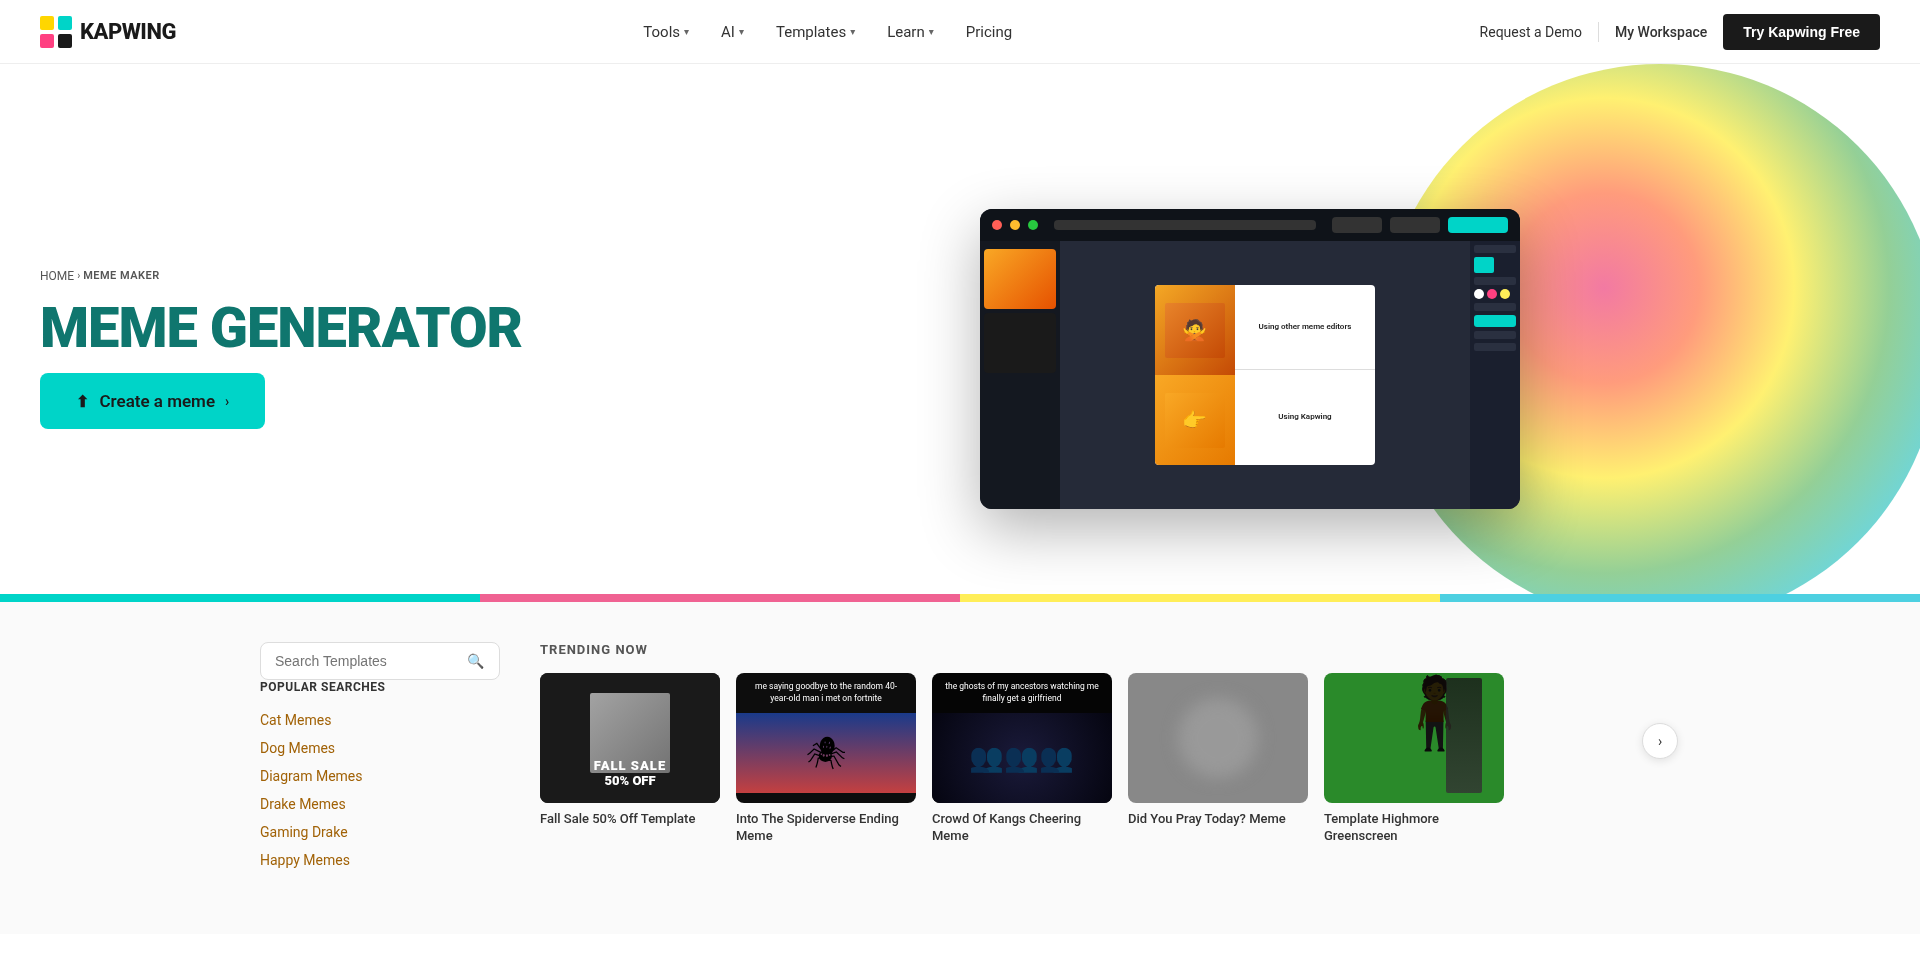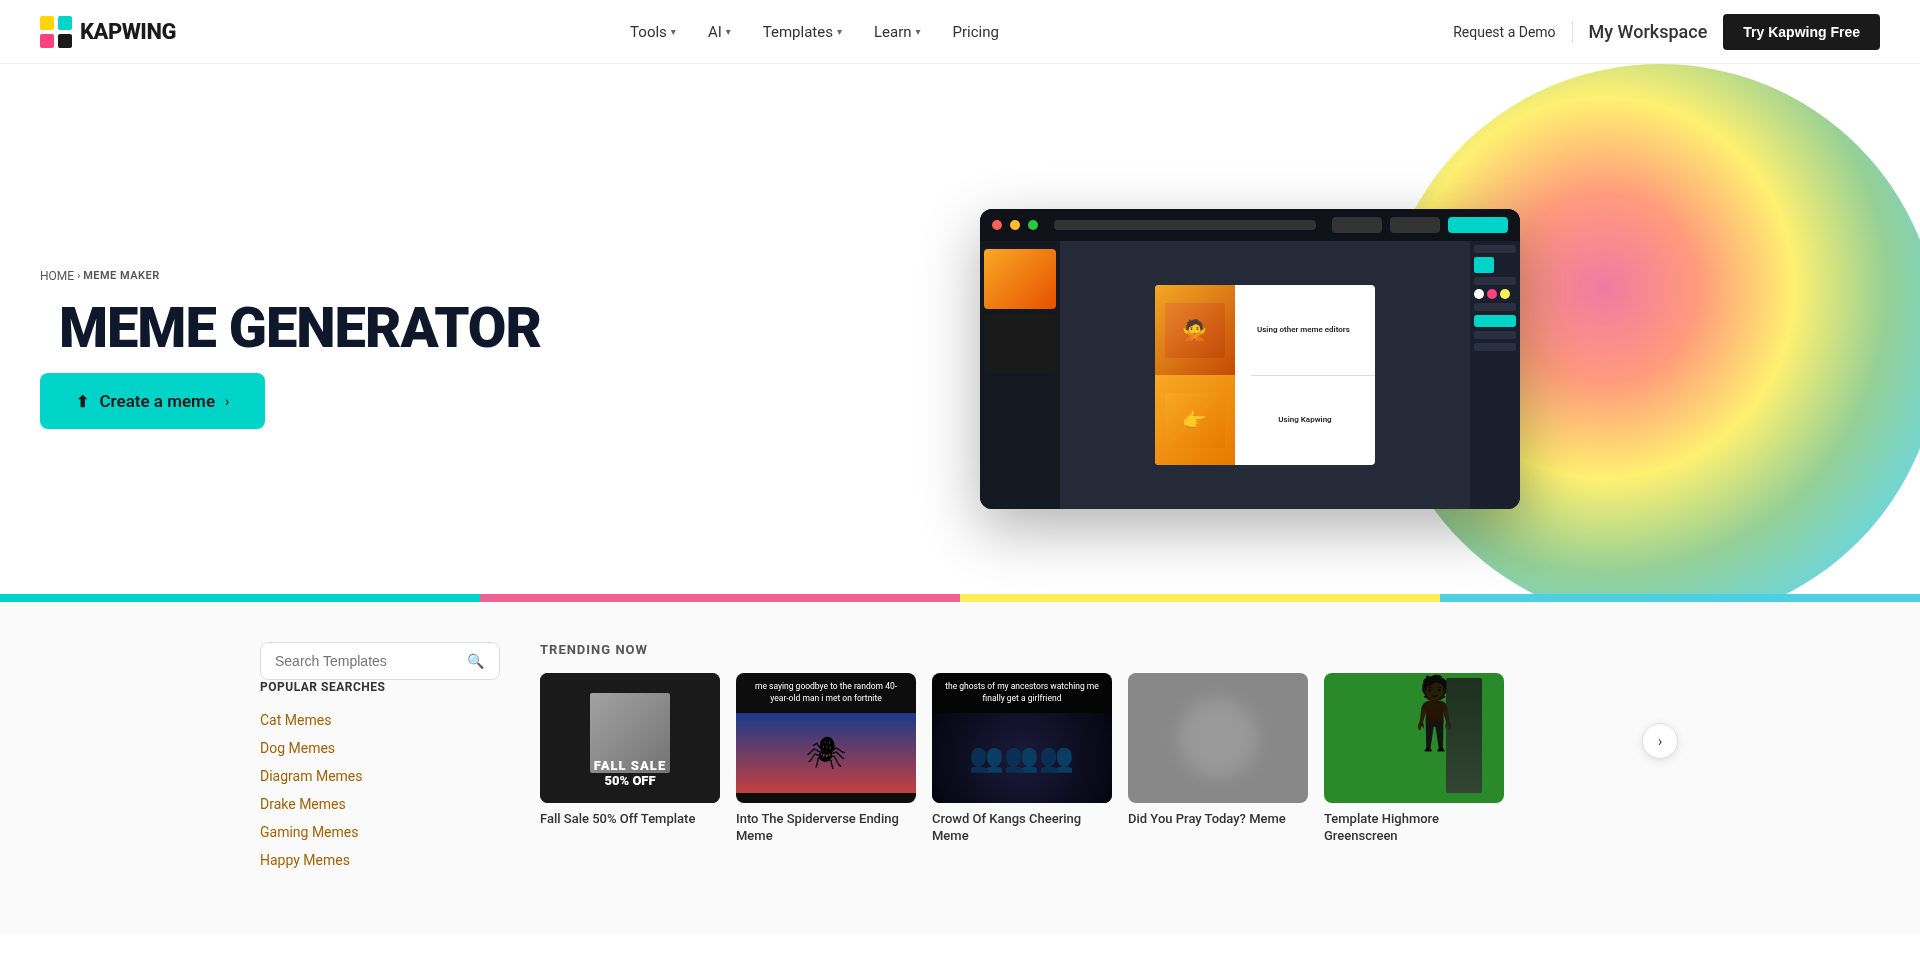--- a/index.html
+++ b/index.html
@@ -16,38 +16,38 @@
     .nav-logo-text { font-size: 22px; font-weight: 800; color: #1a1a1a; letter-spacing: -0.5px; }
     .nav-links { display: flex; align-items: center; gap: 4px; }
     .nav-link {
       padding: 8px 14px; font-size: 15px; color: #333; cursor: pointer;
       border-radius: 6px; display: flex; align-items: center; gap: 4px;
     }
     .nav-link .chevron { font-size: 10px; color: #666; }
     .nav-right { display: flex; align-items: center; gap: 16px; }
     .nav-request-demo { font-size: 14px; color: #333; cursor: pointer; }
     .nav-divider { width: 1px; height: 20px; background: #ddd; }
-    .nav-my-workspace { font-size: 18px; color: #333; cursor: pointer; font-weight: 500; }
+    .nav-my-workspace { font-size: 14px; color: #333; cursor: pointer; font-weight: 500; }
     .nav-try-free {
       background: #1a1a1a; color: #fff; border: none; padding: 10px 20px;
       border-radius: 4px; font-size: 14px; font-weight: 600; cursor: pointer;
     }
 
     
     .hero {
       display: flex; align-items: center; min-height: 490px;
       padding: 40px 40px 0 40px; position: relative; overflow: hidden;
       background: #fff;
     }
     .hero-left { flex: 0 0 520px; z-index: 2; }
     .breadcrumb { display: flex; align-items: center; gap: 3px; margin-bottom: 16px; font-size: 12px; }
     .breadcrumb-home { color: #555; cursor: pointer; }
     .breadcrumb-arrow { color: #555; font-size: 10px; }
     .breadcrumb-current { color: #555; font-weight: 600; letter-spacing: 0.5px; font-size: 11px; text-transform: uppercase; }
-    .hero-title { font-size: 56px; font-weight: 900; color: #0f172a; line-height: 1.05; margin-bottom: 16px; letter-spacing: -1px; text-align: center; }
+    .hero-title { font-size: 56px; font-weight: 900; color: #0f766e; line-height: 1.05; margin-bottom: 16px; letter-spacing: -1px; }
     .hero-subtitle { font-size: 16px; color: #444; margin-bottom: 32px; line-height: 1.5; }
     .hero-cta {
       display: inline-flex; align-items: center; gap: 10px;
       background: #00d4c8; color: #1a1a1a; border: none;
       padding: 18px 36px; border-radius: 8px; font-size: 17px; font-weight: 600;
       cursor: pointer; text-decoration: none;
     }
     .cta-icon { font-size: 16px; }
     .cta-arrow { font-size: 14px; }
 
@@ -221,21 +221,21 @@
 
                 <div style="width:60px;height:55px;background:linear-gradient(135deg,#e8842a,#c44a05);border-radius:2px;display:flex;align-items:center;justify-content:center;font-size:20px;">🙅</div>
               </div>
               <div style="flex:1; background:linear-gradient(135deg,#f9a825,#e67a00); display:flex; align-items:center; justify-content:center;">
 
                 <div style="width:60px;height:55px;background:linear-gradient(135deg,#f9a825,#e67a00);border-radius:2px;display:flex;align-items:center;justify-content:center;font-size:20px;">👉</div>
               </div>
             </div>
 
             <div style="flex:1; display:flex; flex-direction:column;">
-              <div style="flex:1; border-bottom:1px solid #ddd; display:flex; align-items:center; padding:6px;margin-left:16px;">
+              <div style="flex:1; border-bottom:1px solid #ddd; display:flex; align-items:center; justify-content:center; ">
                 <span style="font-size:8px; font-weight:600; color:#222; text-align:center; line-height:1.3;">Using other meme editors</span>
               </div>
               <div style="flex:1; display:flex; align-items:center; justify-content:center; padding:6px;">
                 <span style="font-size:8px; font-weight:600; color:#222; text-align:left; line-height:1.3;">Using Kapwing</span>
               </div>
             </div>
           </div>
         </div>
 
         <div class="mockup-right-panel">
@@ -270,21 +270,21 @@
     <aside class="sidebar">
       <div class="search-box">
         <input class="search-input" type="text" placeholder="Search Templates" style="">
         <span class="search-icon">🔍</span>
       </div>
       <div class="popular-heading">POPULAR SEARCHES</div>
       <a class="popular-item">Cat Memes</a>
       <a class="popular-item">Dog Memes</a>
       <a class="popular-item">Diagram Memes</a>
       <a class="popular-item">Drake Memes</a>
-      <a class="popular-item">Gaming Memes</a>
+      <a class="popular-item">Gaming Drake</a>
       <a class="popular-item">Happy Memes</a>
     </aside>
 
     <div class="trending">
       <div class="trending-heading">TRENDING NOW</div>
       <div class="trending-grid">
 
         <div class="template-card">
           <div class="template-thumb">
             <div class="tmpl-fall-sale" style="width:100%;height:100%;position:relative;background:#1a1a1a;">

